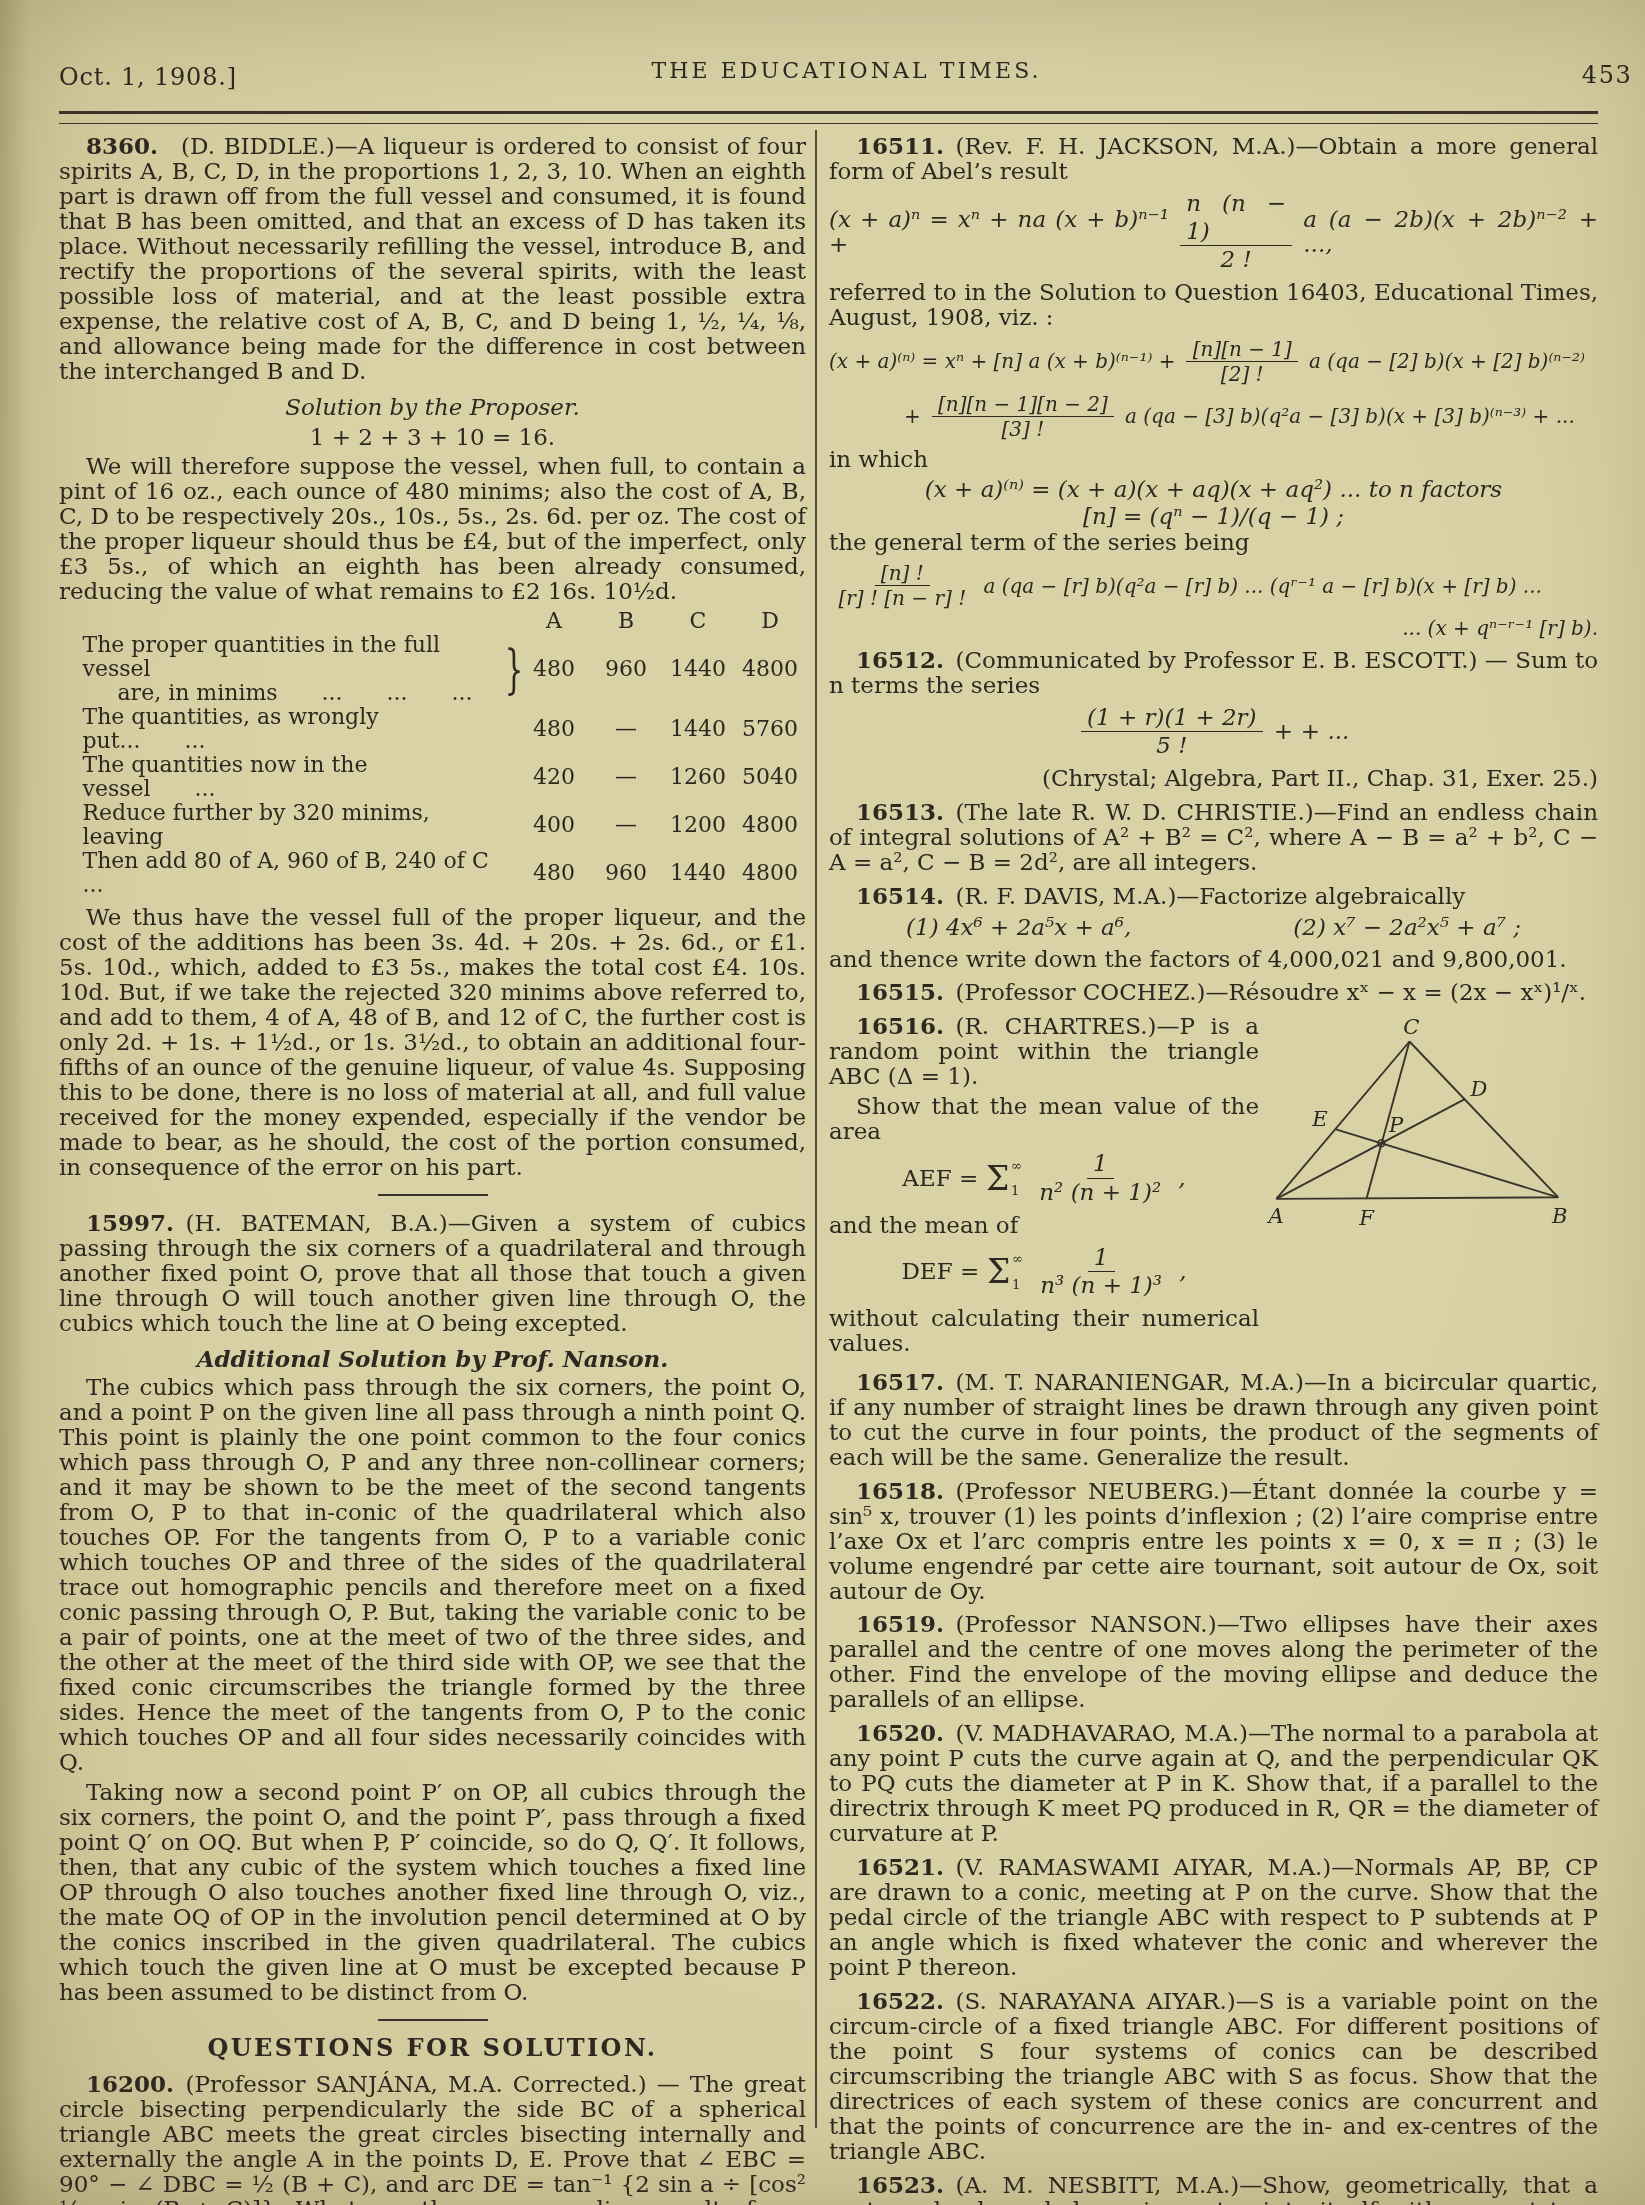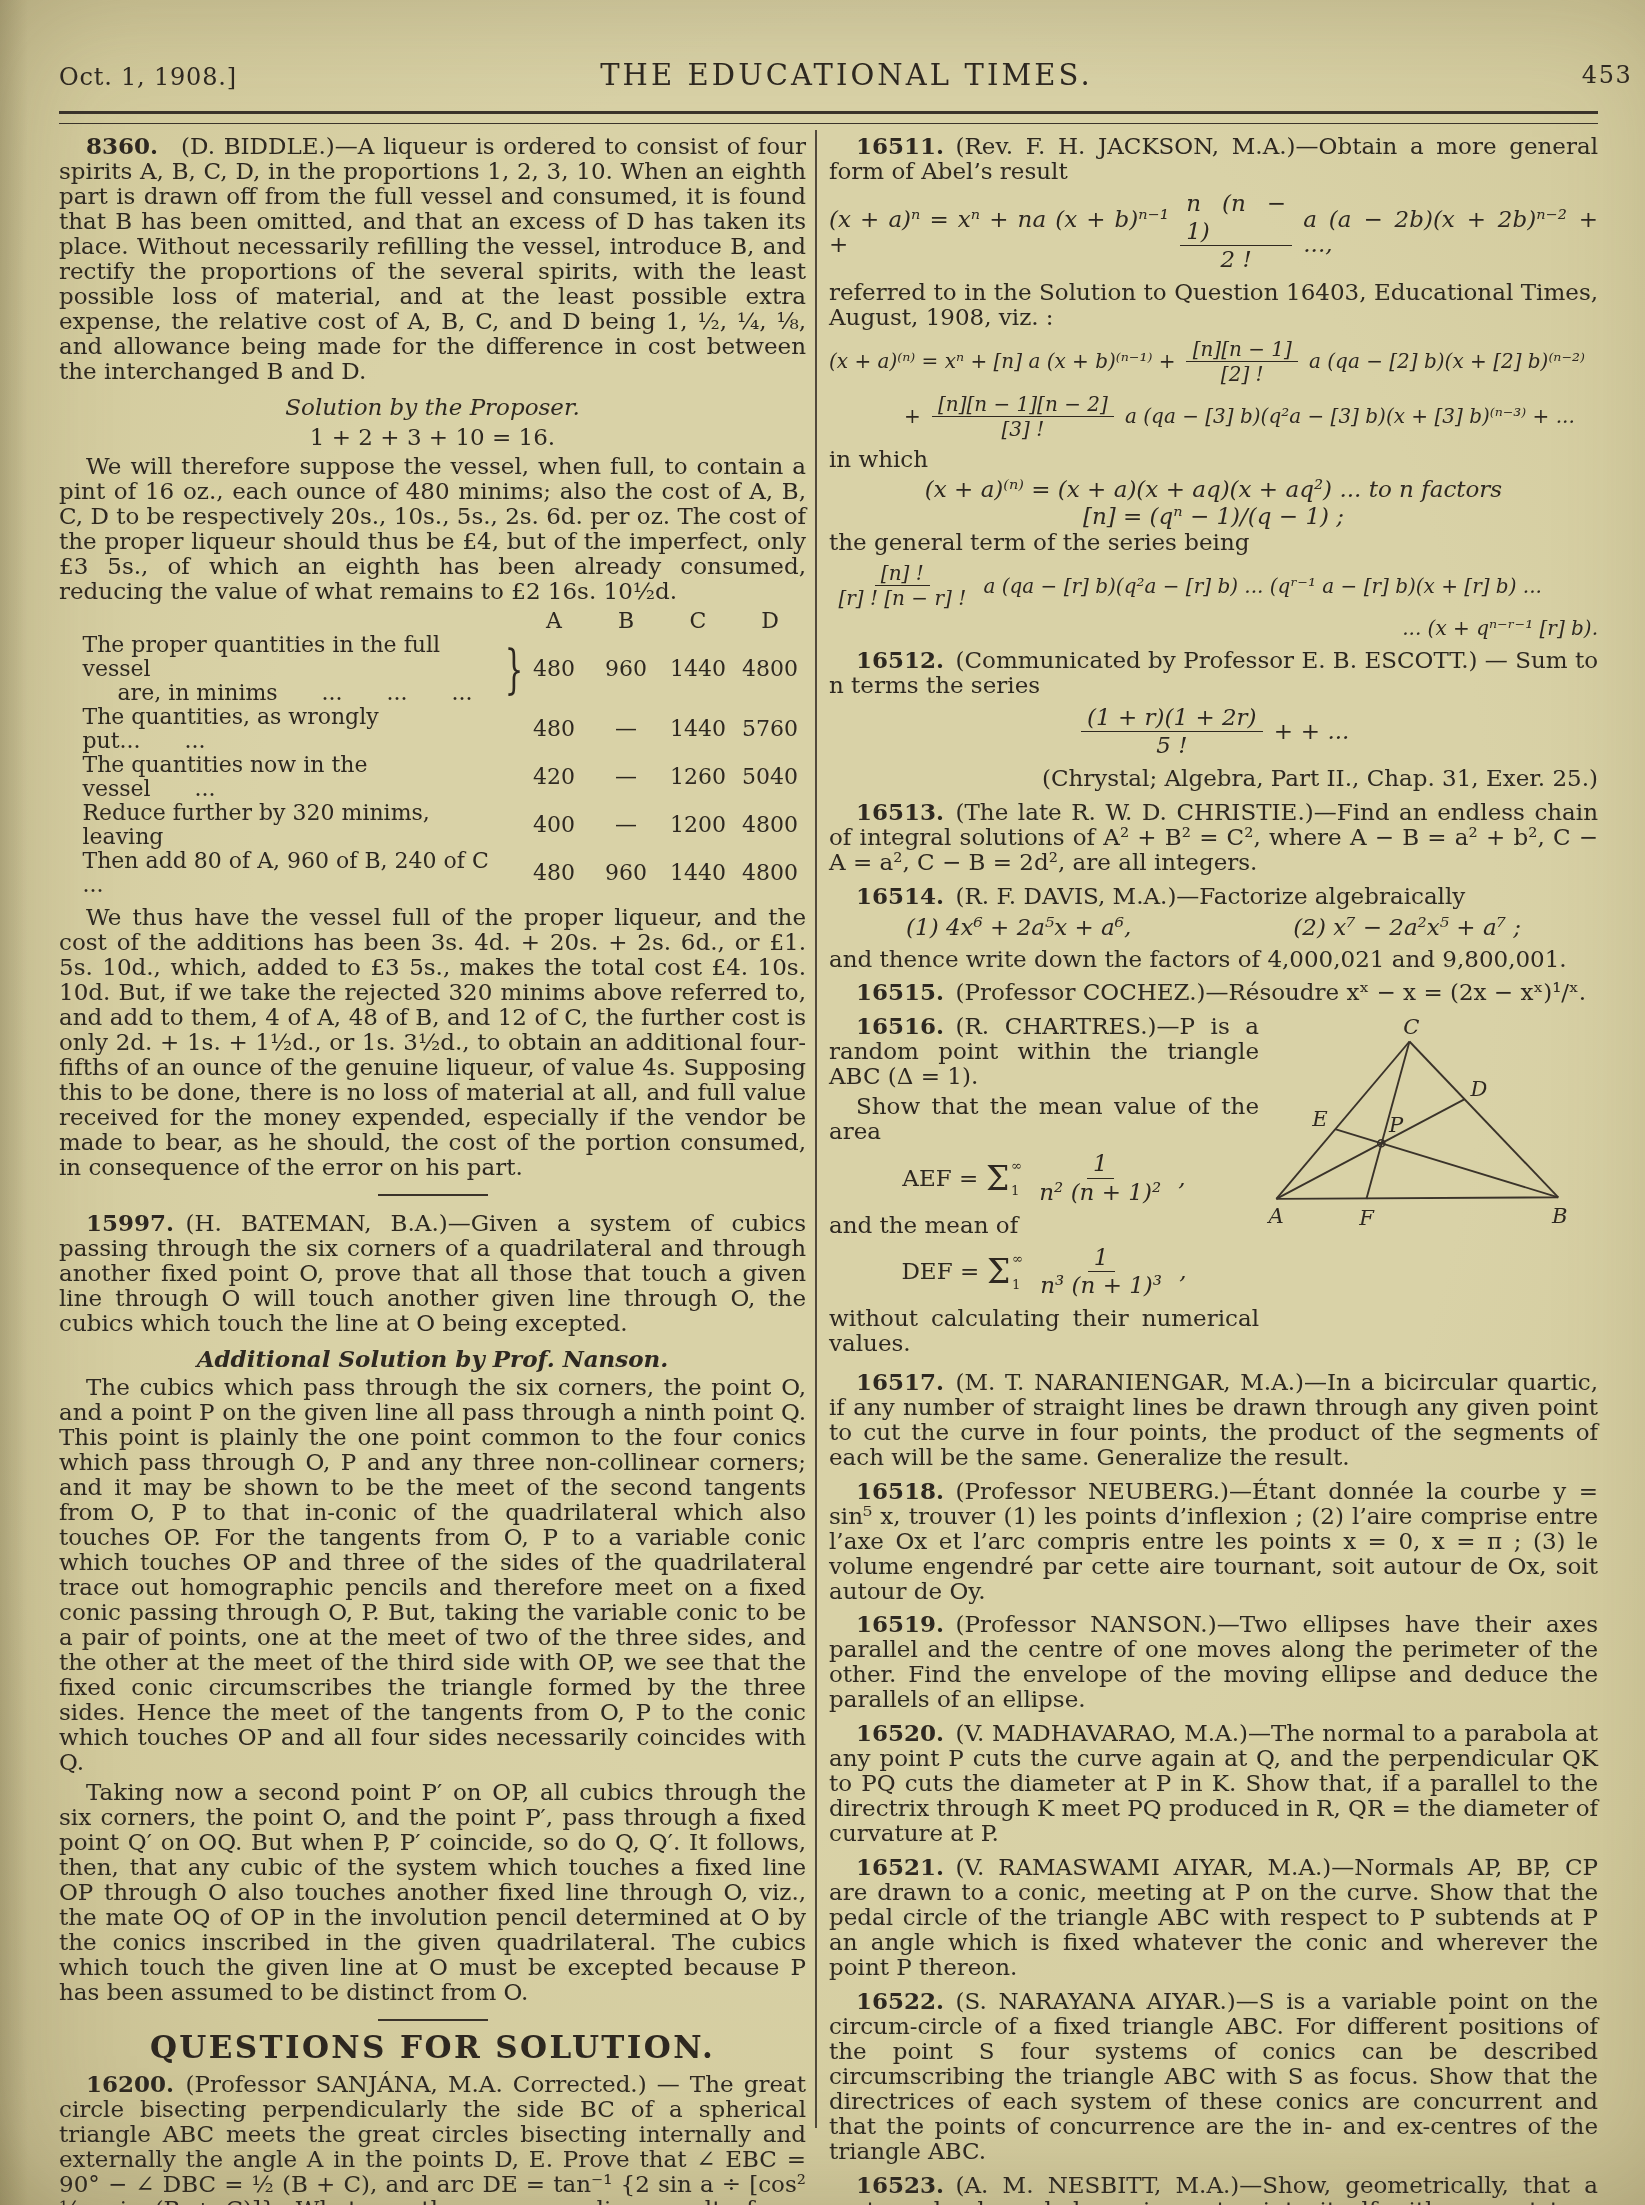--- a/index.html
+++ b/index.html
@@ -22,38 +22,38 @@
     padding-left:36px;
   }
   .page::after{
     content:"";position:absolute;left:0;top:0;width:28px;height:100%;
     background:linear-gradient(to right, rgba(70,60,30,.18), rgba(70,60,30,0));
     pointer-events:none;
   }
   
   .hdr{position:absolute;left:59px;right:47px;top:55px;height:47px;font-size:24px;}
   .hdr .date{position:absolute;left:0;top:7.8px;letter-spacing:0.8px;}
-  .hdr .title{position:absolute;left:0;right:0;top:3.1px;text-align:center;font-size:29px;letter-spacing:3.1px;}
+  .hdr .title{position:absolute;left:0;right:0;top:3.1px;text-align:center;font-size:22px;letter-spacing:3.1px;}
   .hdr .pageno{position:absolute;right:1.6px;top:6.3px;letter-spacing:1.6px;}
   .rule-double{position:absolute;left:59px;top:111px;width:1539px;height:9.4px;
     border-top:3.1px solid var(--ink-soft);border-bottom:1.6px solid var(--ink-soft);}
   .col-divider{position:absolute;left:815px;top:130px;width:1.6px;height:1998px;background:var(--ink-soft);opacity:.85;}
   
   .col{position:absolute;top:133px;font-size:23px;line-height:25px;text-align:justify;}
   .col-left{left:59px;width:747px;}
   .col-right{left:829px;width:769px;}
   p{margin:0 0 4.7px 0;}
   .para{text-indent:27px;}
   .noindent{text-indent:0;}
   .qnum{font-weight:bold;}
   .center{text-align:center;text-indent:0;}
   .italic{font-style:italic;}
   .qblock{margin-top:7.8px;}
   .sep{width:110px;height:2.4px;background:var(--ink-soft);margin:14px auto 14px auto;}
-  .qheading{font-weight:bold;text-align:center;letter-spacing:2.4px;font-size:31px;margin:11px 0 11px 0;text-indent:0;}
+  .qheading{font-weight:bold;text-align:center;letter-spacing:2.4px;font-size:24px;margin:11px 0 11px 0;text-indent:0;}
   
   .ltable{margin:3.1px 0 7.8px 0;font-size:22px;line-height:24px;}
   .lt-head{display:flex;}
   .lt-head .spacer{flex:1;}
   .lt-head .hv{width:72px;text-align:center;}
   .lt-row{display:flex;align-items:center;}
   .lt-row .lbl{flex:1;padding-left:23.5px;text-align:left;}
   .lt-row .lbl .l2{padding-left:35px;}
   .lt-brace{width:17px;font-size:53px;line-height:0.9;transform:scaleX(.55);transform-origin:center;font-weight:300;}
   .lt-val{width:72px;text-align:center;}

